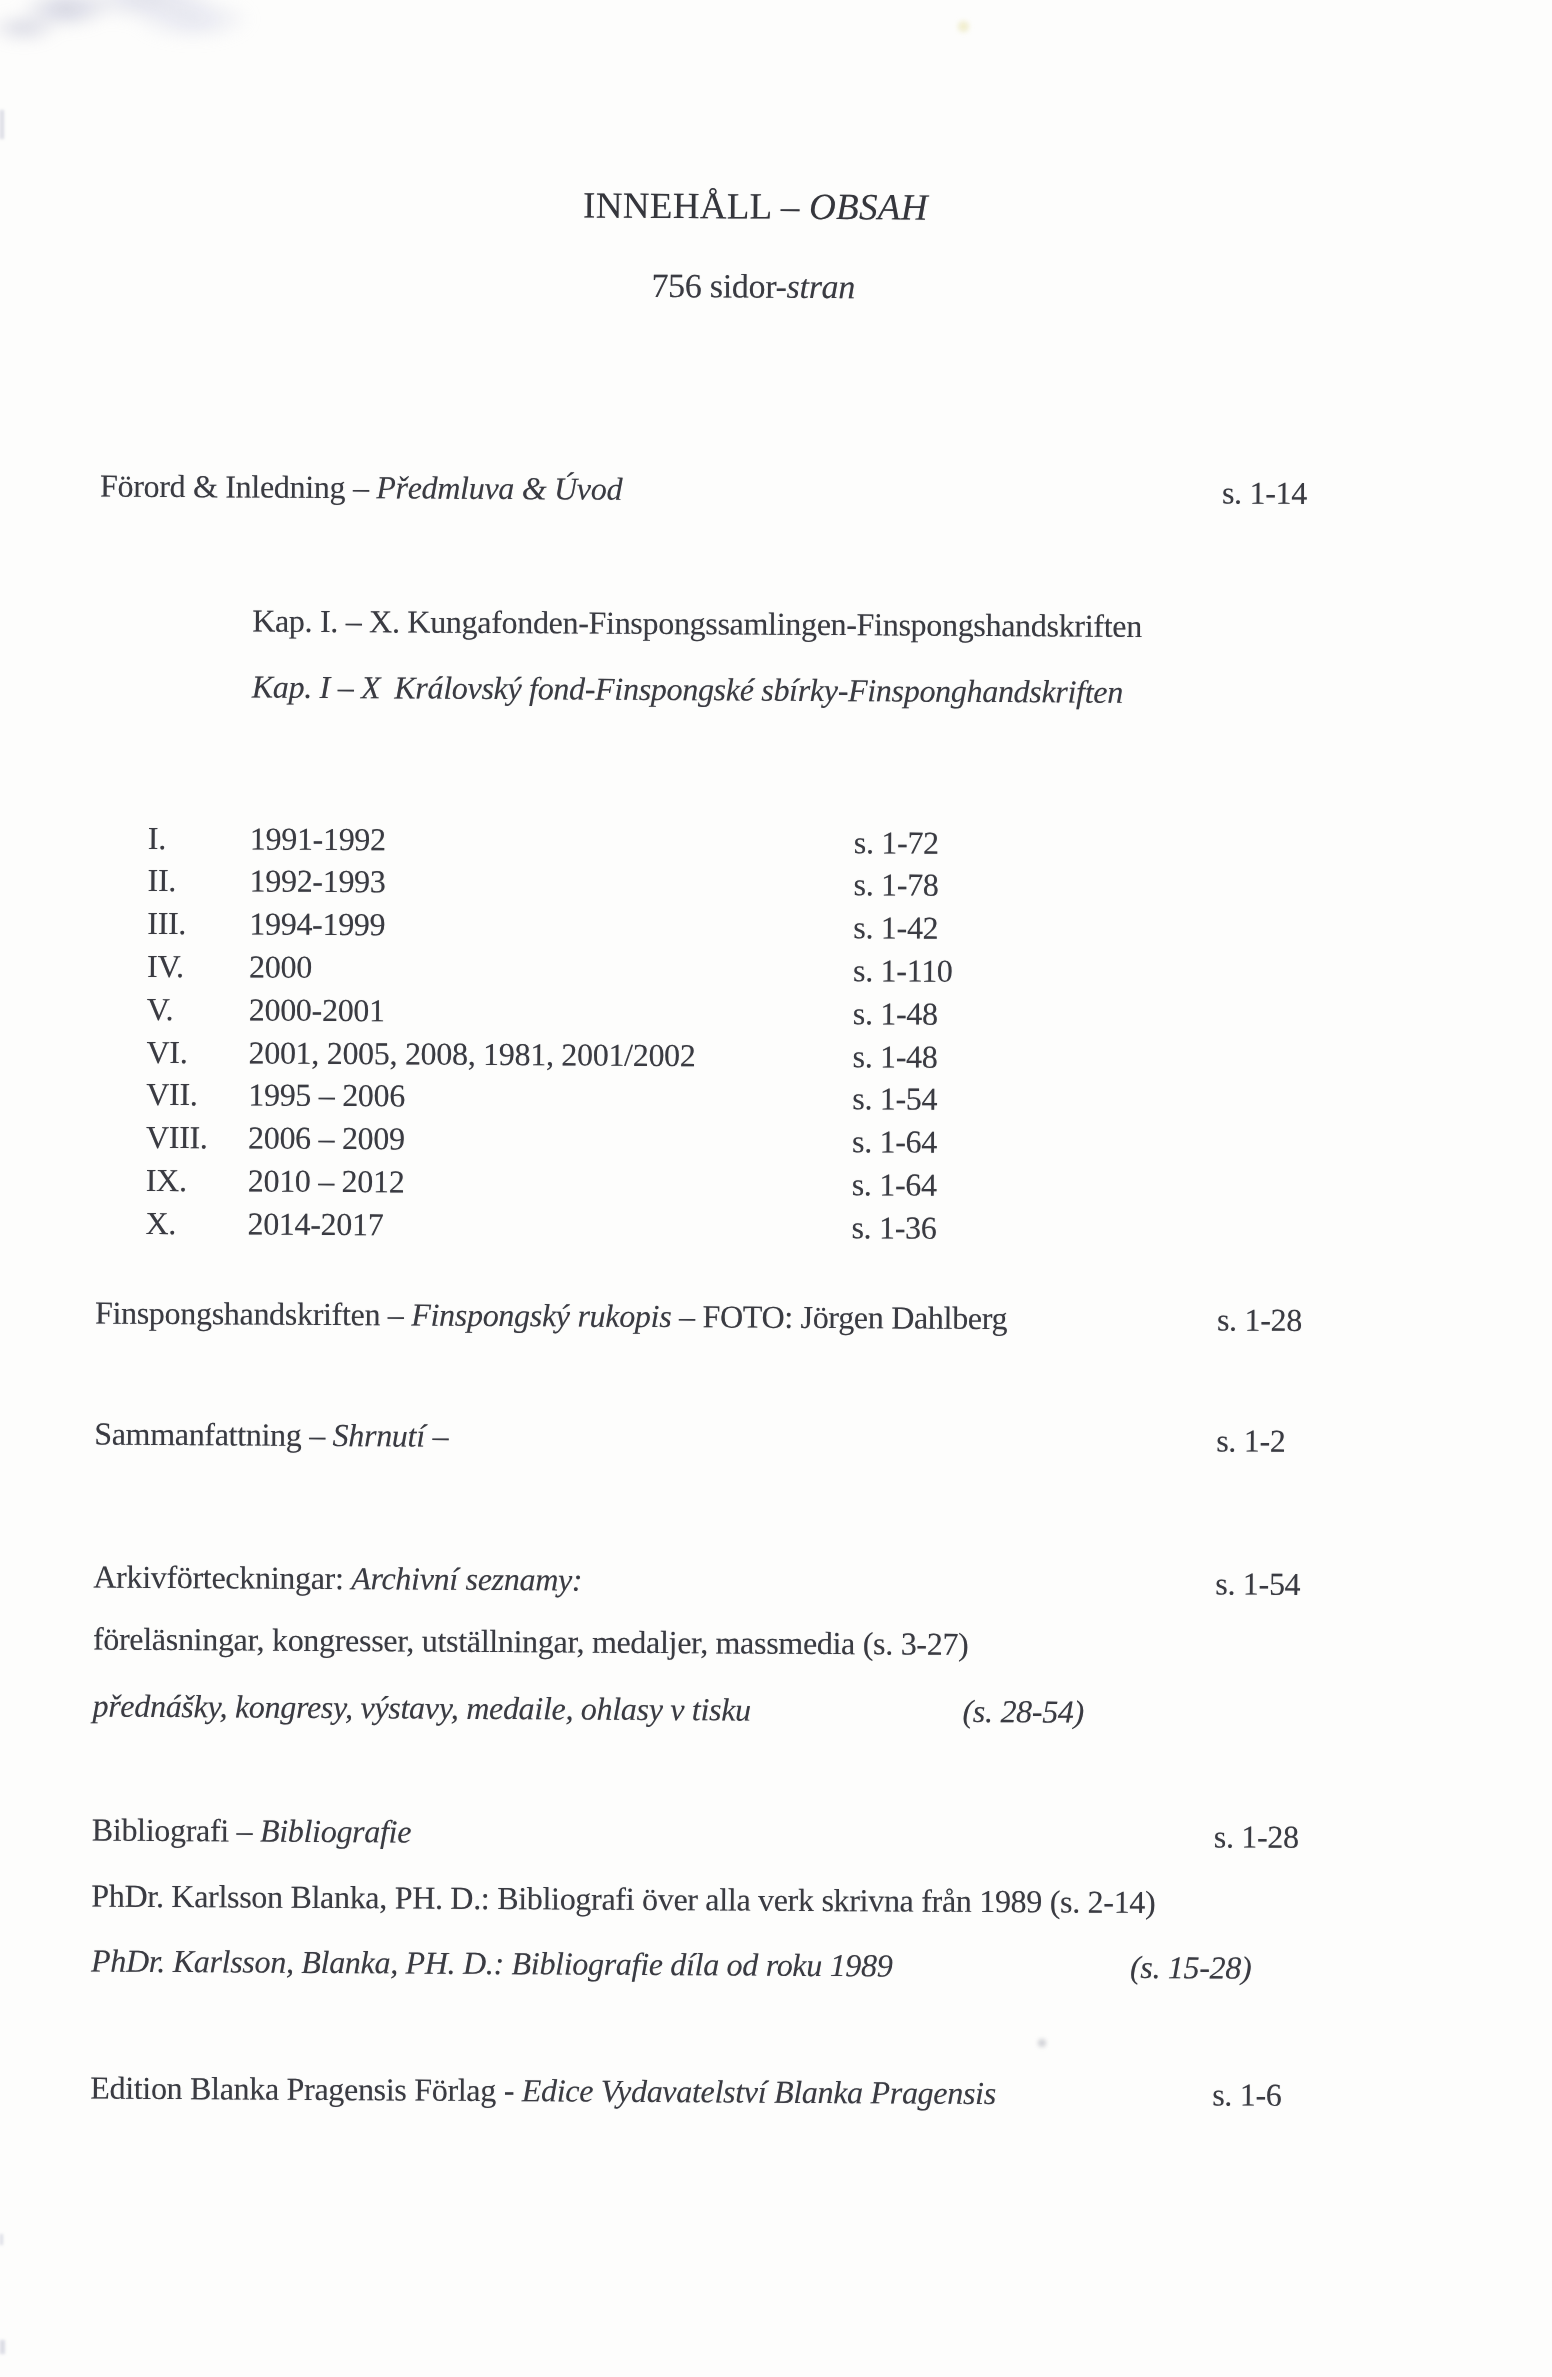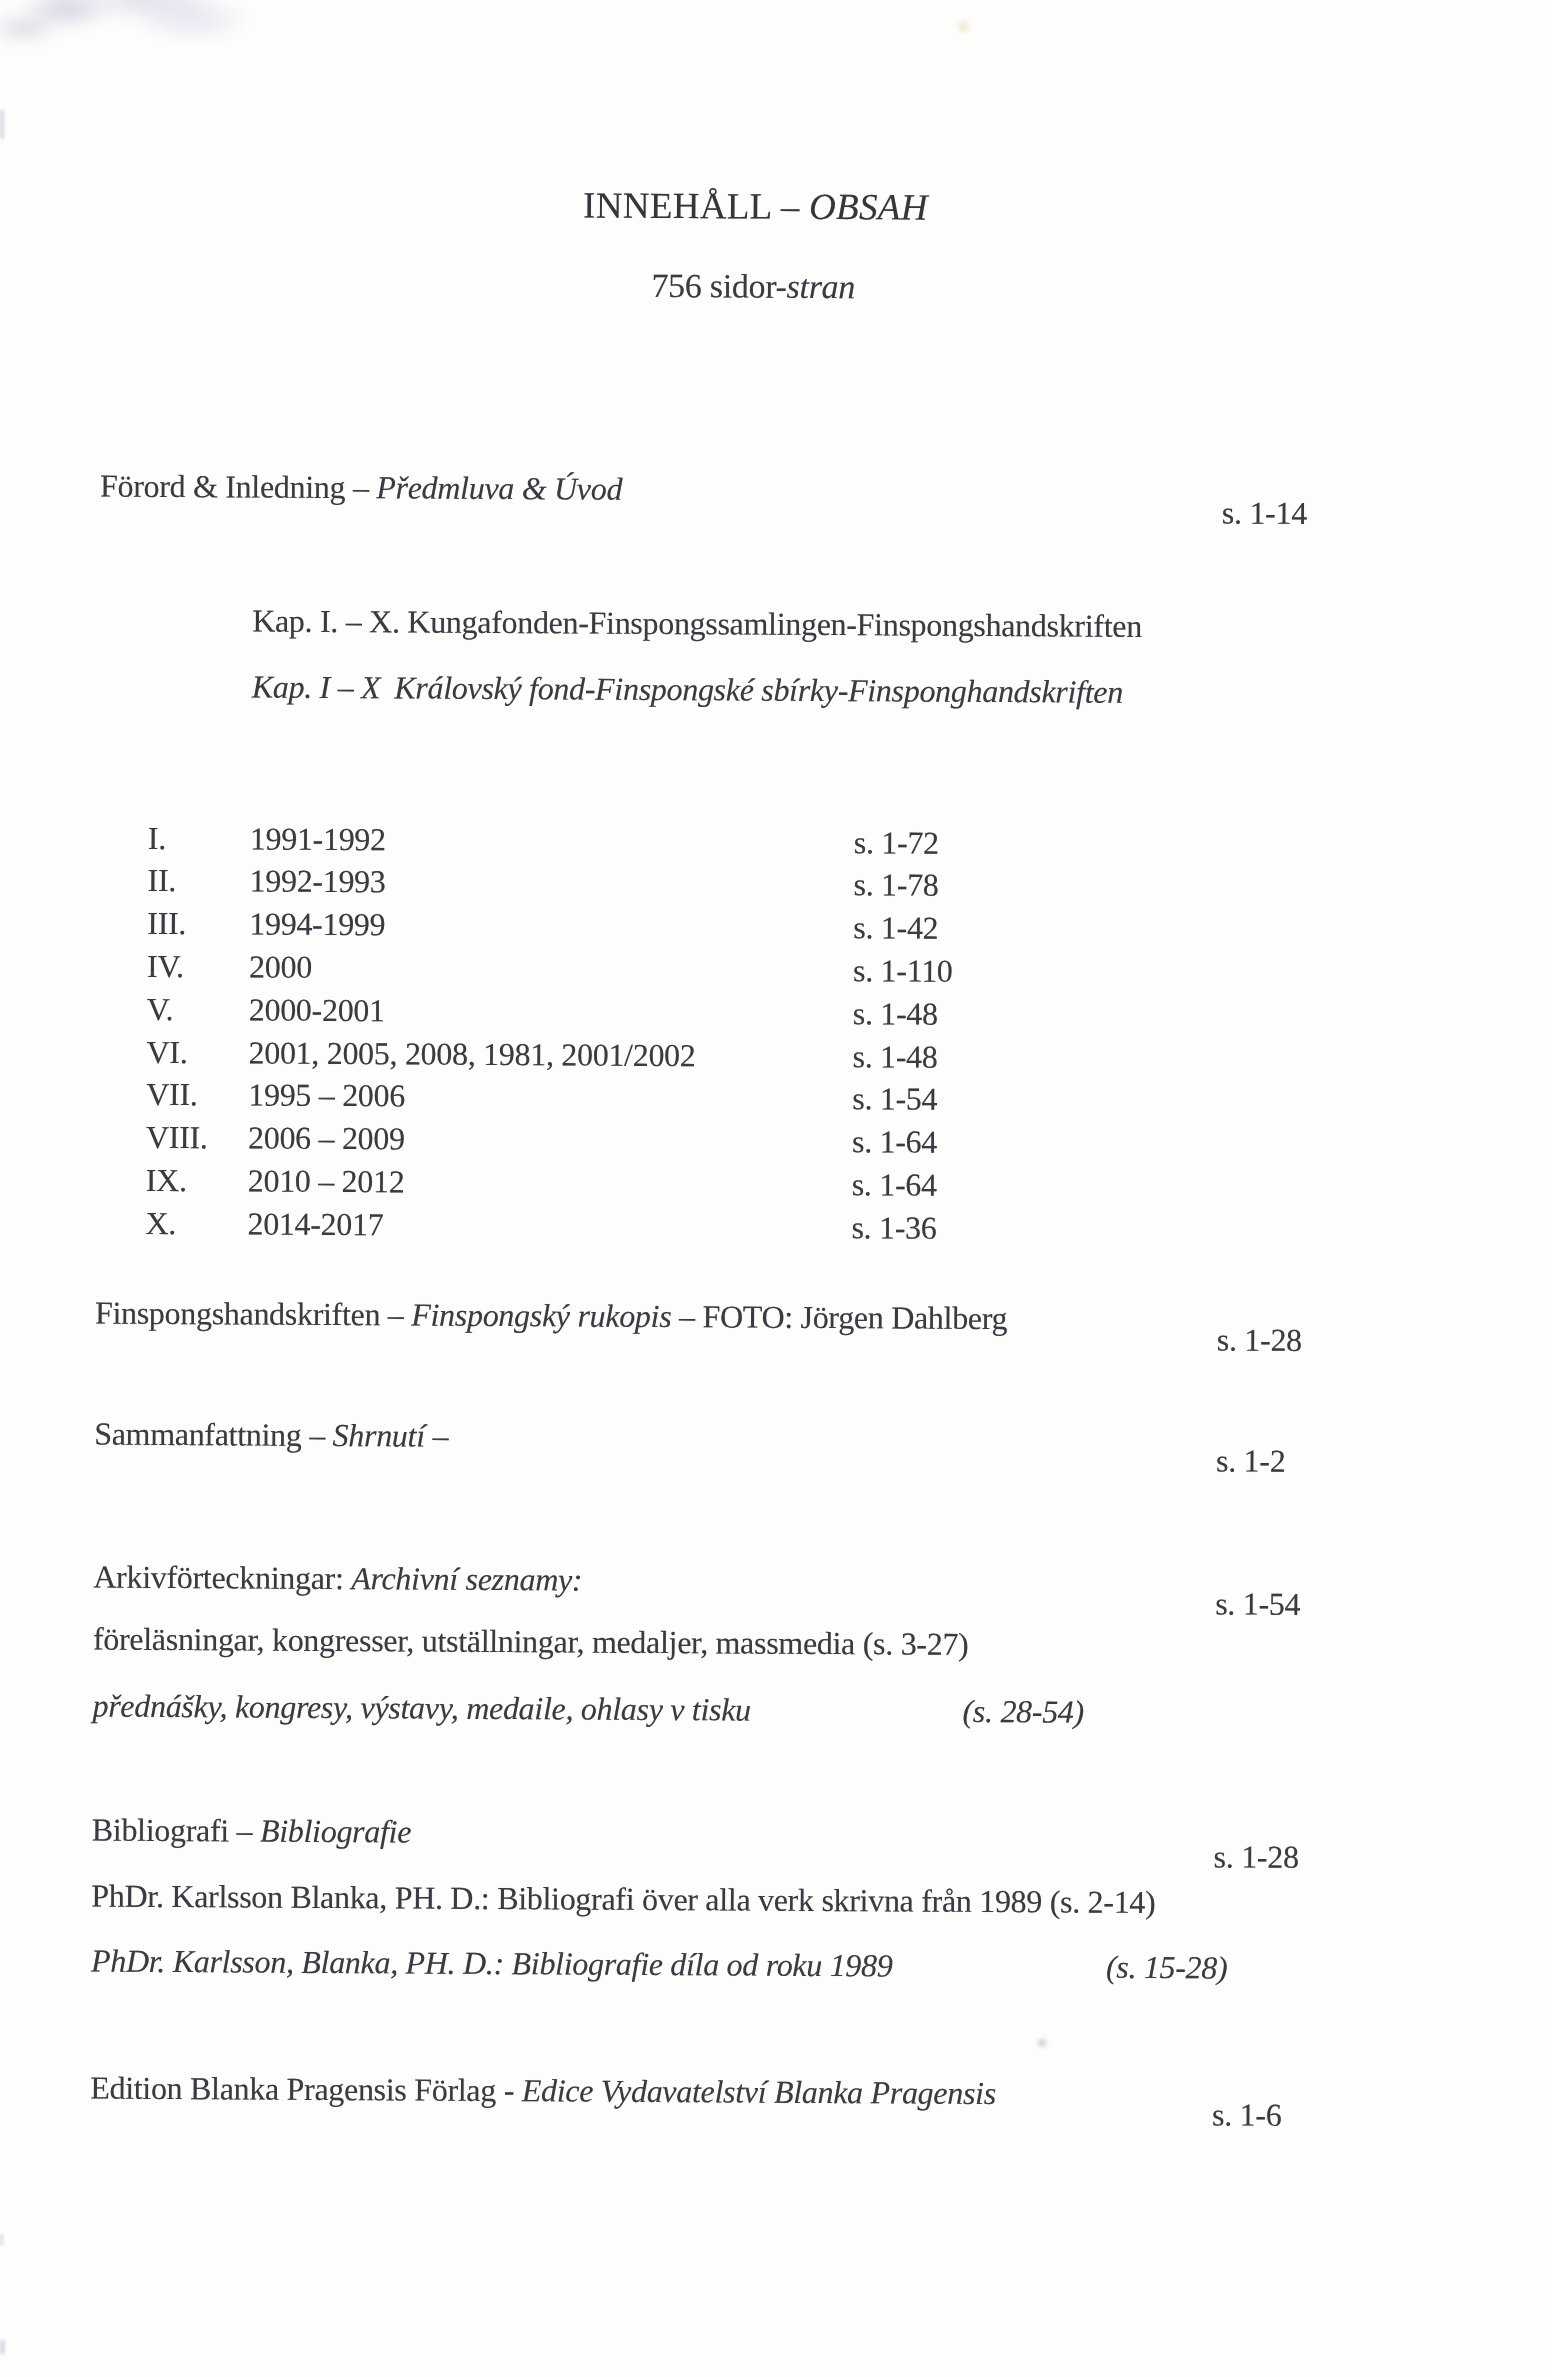--- a/index.html
+++ b/index.html
@@ -26,40 +26,40 @@
   }
   .row{
     position:absolute;left:0;width:1552px;
     box-sizing:border-box;
     padding-left:103px;
     font-size:32px;line-height:1.12;
     letter-spacing:-0.3px;
     white-space:nowrap;
   }
   .it{font-style:italic;}
-  .pageref{position:absolute;left:1225px;top:0;margin-top:20px;}
+  .pageref{position:absolute;left:1225px;top:0;}
   .title-row{
     padding-left:0;text-align:center;
     font-size:37px;letter-spacing:0.3px;
     transform:translateX(-19.3px);
     color:#35363c;
   }
   .subtitle-row{
     padding-left:0;text-align:center;
     font-size:34px;
     transform:translateX(-21px);
   }
   .kap-row{padding-left:256px;}
   .kap-range{margin-right:14px;font-family:Liberation Serif, serif;}
   .chap-row{height:40px;}
   .chap-num{position:absolute;left:153px;top:0;}
   .chap-years{position:absolute;left:255px;top:0;}
   .chap-page{position:absolute;left:859px;top:0;}
   .midref-archive{position:absolute;left:933px;top:0;margin-left:40px;}
-  .midref-biblio{position:absolute;left:1118px;top:0;}
+  .midref-biblio{position:absolute;left:1142px;top:0;}
 
   
   .smudge{
     position:absolute;left:-17px;top:-24px;width:297px;height:103px;
     filter:blur(7px);
     background:
       radial-gradient(66px 29px at 83px 33px, rgba(168,170,198,.55), transparent 70%),
       radial-gradient(103px 36px at 162px 22px, rgba(188,190,214,.48), transparent 70%),
       radial-gradient(52px 22px at 41px 52px, rgba(158,160,190,.40), transparent 70%),
       radial-gradient(86px 33px at 210px 43px, rgba(203,205,226,.50), transparent 70%);

